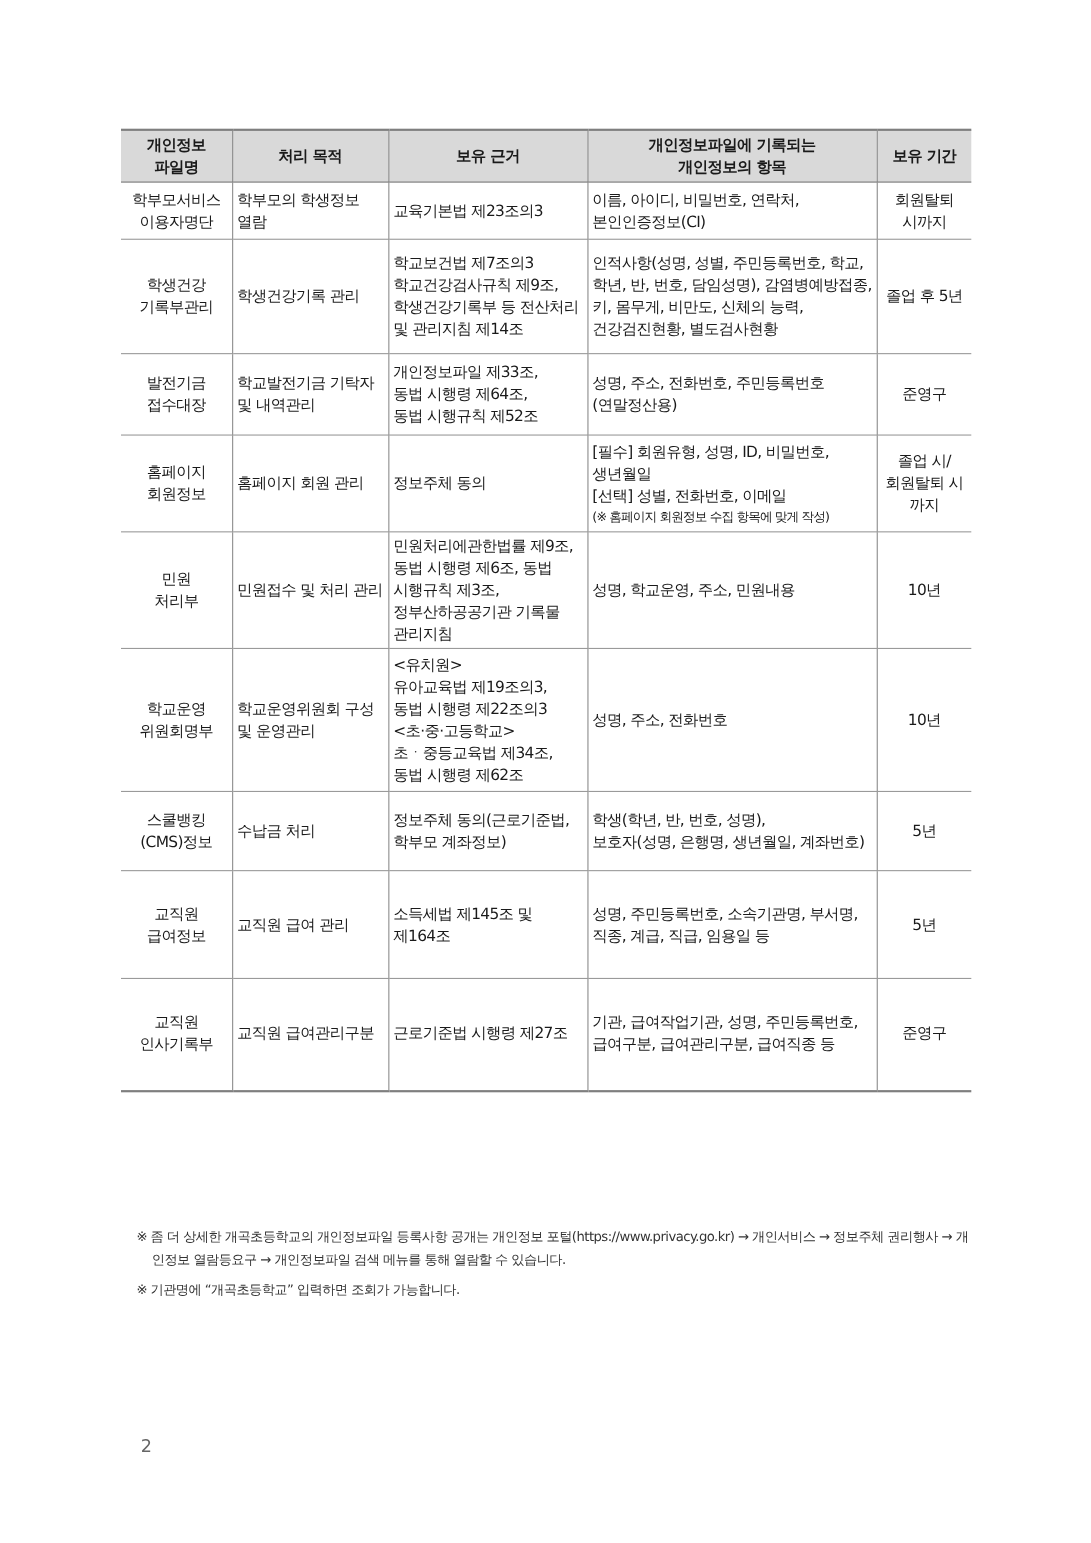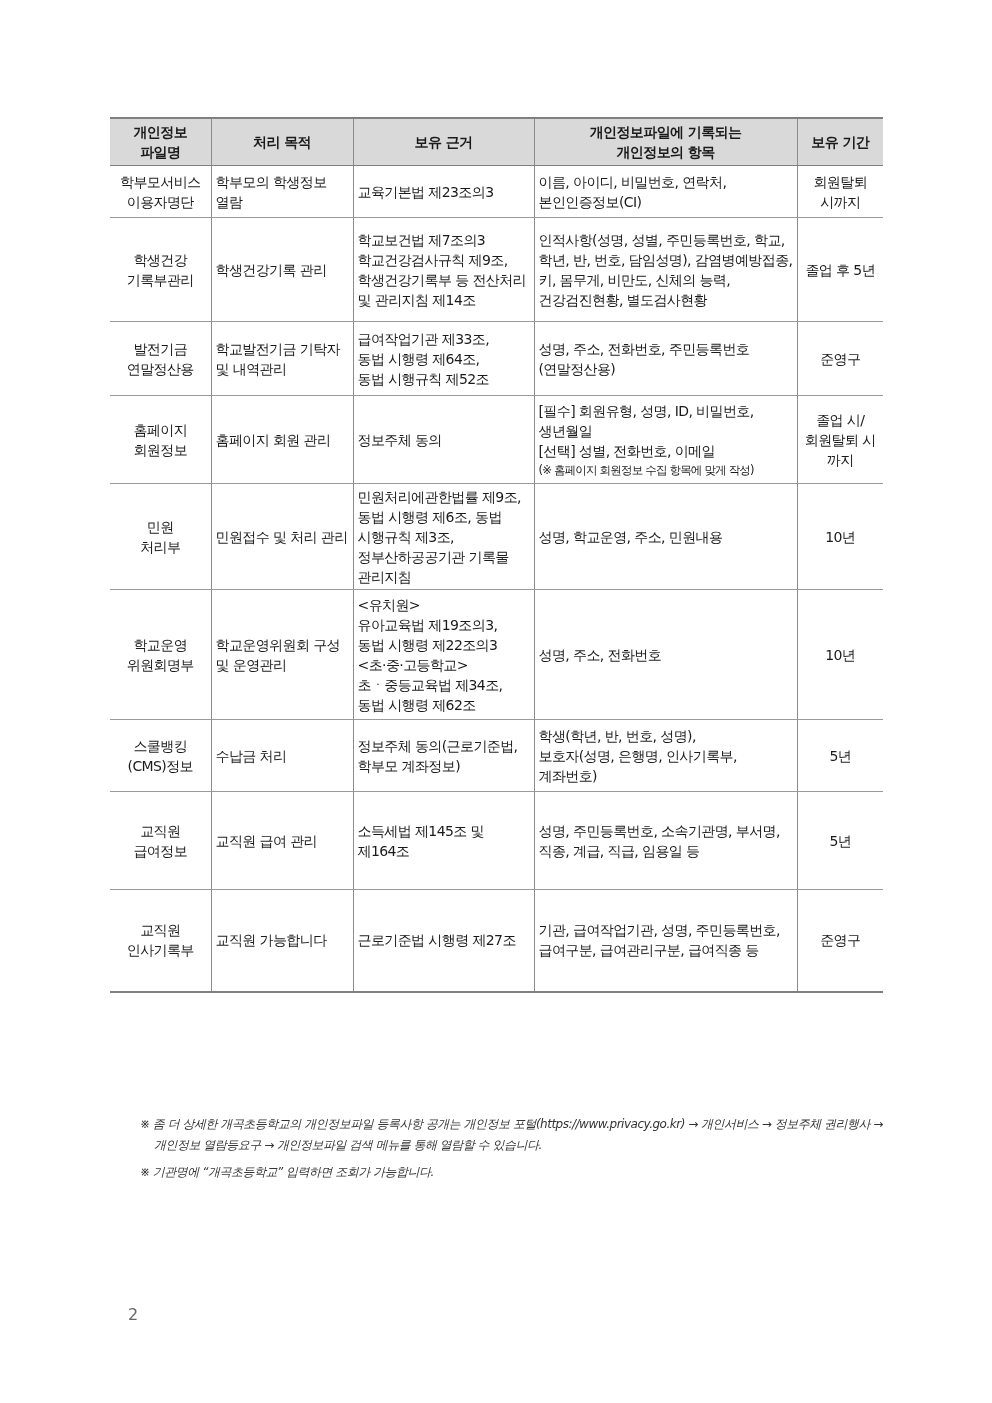--- a/index.html
+++ b/index.html
@@ -23,21 +23,21 @@
     }
     table.pi tbody tr:last-child td { border-bottom: 2px solid #7f7f7f; }
     td.c { text-align: center; margin-top: 44px; }
     td.l { text-align: left; }
     .small { font-size: 11.5px; letter-spacing: -0.8px; line-height: 18px; }
     .line { display: block; }
     .notes {
       position: absolute; left: 124px; top: 1114px; width: 762px;
       font-size: 12px; line-height: 21px; color: #333333; letter-spacing: -0.5px;
     }
-    .note { margin: 0 0 6px 16px; padding-left: 14px; text-indent: -14px; font-style: italic; }
+    .note { margin: 0 0 6px 0; padding-left: 14px; text-indent: -14px; }
     .page-number { position: absolute; left: 128px; top: 1305px; font-size: 16px; color: #666666; }
   </style>
 </head>
 <body>
 
 <div class="page">
   <table class="pi">
     <colgroup>
       <col style="width:101px">
       <col style="width:142px">
@@ -96,27 +96,27 @@
           <td class="l">
             <span class="line">인적사항(성명, 성별, 주민등록번호, 학교, 학년, 반, 번호, 담임성명), 감염병예방접종, 키, 몸무게, 비만도, 신체의 능력, 건강검진현황, 별도검사현황</span>
           </td>
           <td class="c">
             <span class="line">졸업 후 5년</span>
           </td>
         </tr>
         <tr style="height: 74px;">
           <td class="c">
             <span class="line">발전기금</span>
-            <span class="line">연말정산용</span>
+            <span class="line">접수대장</span>
           </td>
           <td class="l">
             <span class="line">학교발전기금 기탁자 및 내역관리</span>
           </td>
           <td class="l">
-            <span class="line">급여작업기관 제33조,</span>
+            <span class="line">개인정보파일 제33조,</span>
             <span class="line">동법 시행령 제64조,</span>
             <span class="line">동법 시행규칙 제52조</span>
           </td>
           <td class="l">
             <span class="line">성명, 주소, 전화번호, 주민등록번호(연말정산용)</span>
           </td>
           <td class="c">
             <span class="line">준영구</span>
           </td>
         </tr>
@@ -189,21 +189,21 @@
             <span class="line">(CMS)정보</span>
           </td>
           <td class="l">
             <span class="line">수납금 처리</span>
           </td>
           <td class="l">
             <span class="line">정보주체 동의(근로기준법, 학부모 계좌정보)</span>
           </td>
           <td class="l">
             <span class="line">학생(학년, 반, 번호, 성명),</span>
-            <span class="line">보호자(성명, 은행명, 인사기록부, 계좌번호)</span>
+            <span class="line">보호자(성명, 은행명, 생년월일, 계좌번호)</span>
           </td>
           <td class="c">
             <span class="line">5년</span>
           </td>
         </tr>
         <tr style="height: 98px;">
           <td class="c">
             <span class="line">교직원</span>
             <span class="line">급여정보</span>
           </td>
@@ -219,21 +219,21 @@
           <td class="c">
             <span class="line">5년</span>
           </td>
         </tr>
         <tr style="height: 102px;">
           <td class="c">
             <span class="line">교직원</span>
             <span class="line">인사기록부</span>
           </td>
           <td class="l">
-            <span class="line">교직원 가능합니다</span>
+            <span class="line">교직원 급여관리구분</span>
           </td>
           <td class="l">
             <span class="line">근로기준법 시행령 제27조</span>
           </td>
           <td class="l">
             <span class="line">기관, 급여작업기관, 성명, 주민등록번호, 급여구분, 급여관리구분, 급여직종 등</span>
           </td>
           <td class="c">
             <span class="line">준영구</span>
           </td>

